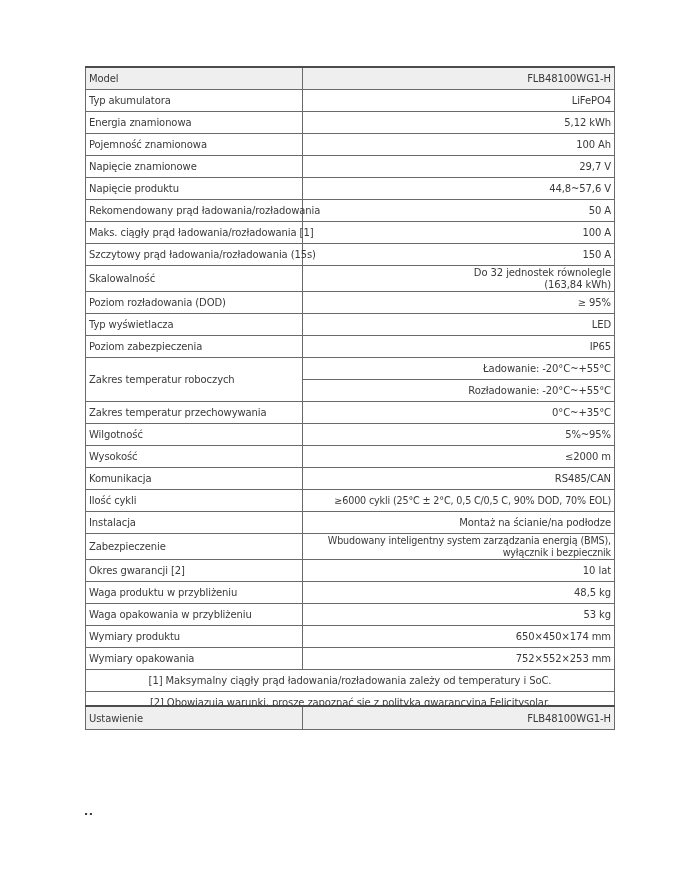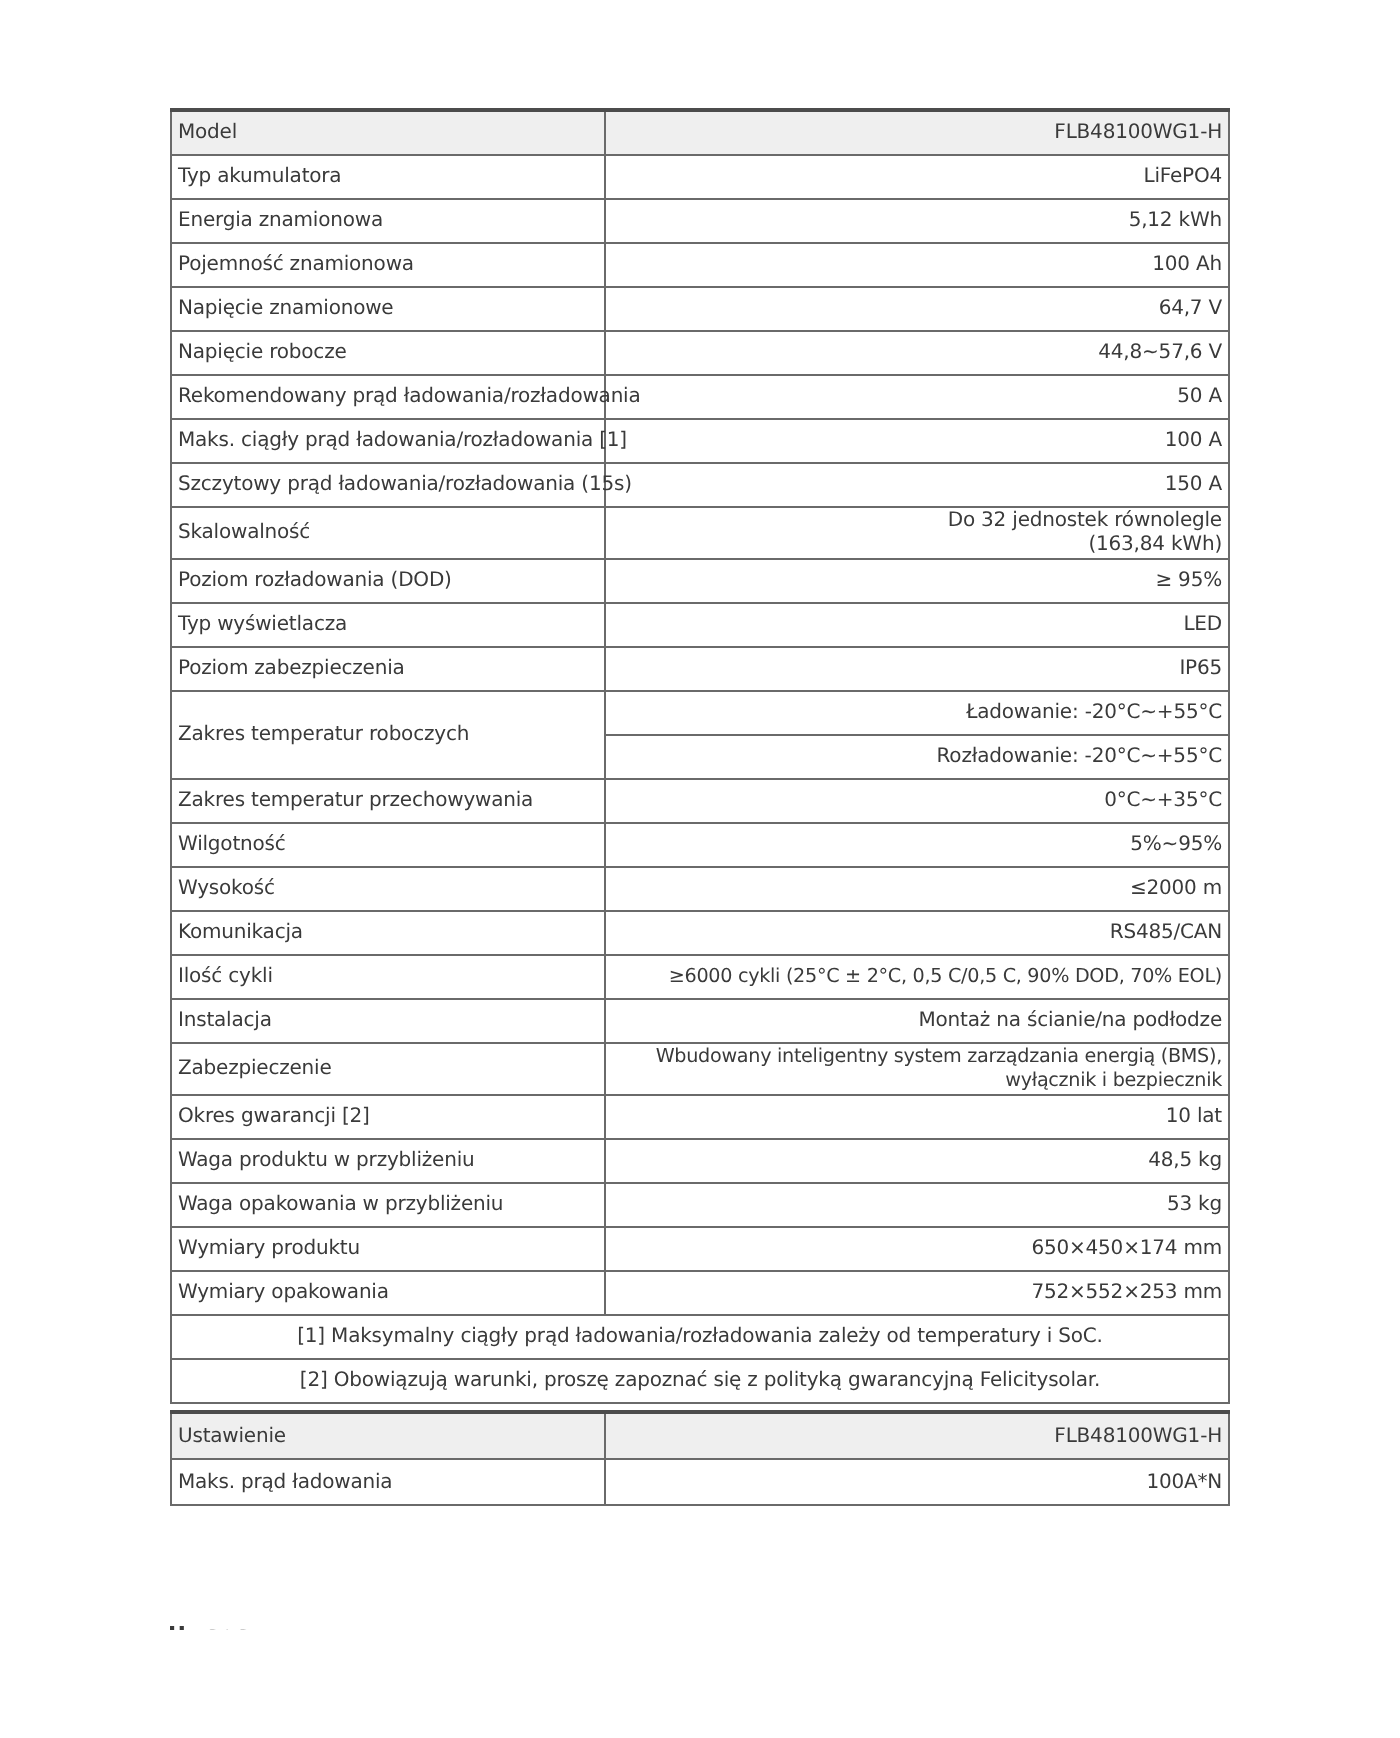--- a/index.html
+++ b/index.html
@@ -18,21 +18,21 @@
     left: 85px;
     width: 529px;
     border-collapse: collapse;
     table-layout: fixed;
     font-size: 10px;
     letter-spacing: -0.1px;
     color: #3a3a3a;
     border: 1px solid #4c4c4c;
     border-top: 2px solid #4c4c4c;
   }
-  #spec-table { top: 54px; }
+  #spec-table { top: 66px; }
   #settings-table { top: 705px; }
   table.spec td {
     border: 1px solid #6a6a6a;
     height: 19px;
     padding: 1px 3px;
     vertical-align: middle;
   }
   #settings-table td { height: 20px; }
   td.lbl {
     text-align: left;
@@ -93,24 +93,24 @@
       <tr>
         <td class="lbl">Energia znamionowa</td>
         <td class="val">5,12 kWh</td>
       </tr>
       <tr>
         <td class="lbl">Pojemność znamionowa</td>
         <td class="val">100 Ah</td>
       </tr>
       <tr>
         <td class="lbl">Napięcie znamionowe</td>
-        <td class="val">64,7 V</td>
-      </tr>
-      <tr>
-        <td class="lbl">Napięcie robocze</td>
+        <td class="val">29,7 V</td>
+      </tr>
+      <tr>
+        <td class="lbl">Napięcie produktu</td>
         <td class="val">44,8~57,6 V</td>
       </tr>
       <tr>
         <td class="lbl">Rekomendowany prąd ładowania/rozładowania</td>
         <td class="val">50 A</td>
       </tr>
       <tr>
         <td class="lbl">Maks. ciągły prąd ładowania/rozładowania [1]</td>
         <td class="val">100 A</td>
       </tr>
@@ -208,22 +208,18 @@
   <table class="spec" id="settings-table">
     <colgroup>
         <col style="width:217px">
         <col style="width:312px">
       </colgroup>
     <tbody>
       <tr class="hdr">
         <td class="lbl">Ustawienie</td>
         <td class="val">FLB48100WG1-H</td>
       </tr>
-      <tr>
-        <td class="lbl">Maks. prąd ładowania</td>
-        <td class="val">100A*N</td>
-      </tr>
     </tbody>
   </table>
 
   <div class="clipped-text"><span>Uwaga:</span></div>
 
 </div>
 
 </body></html>

